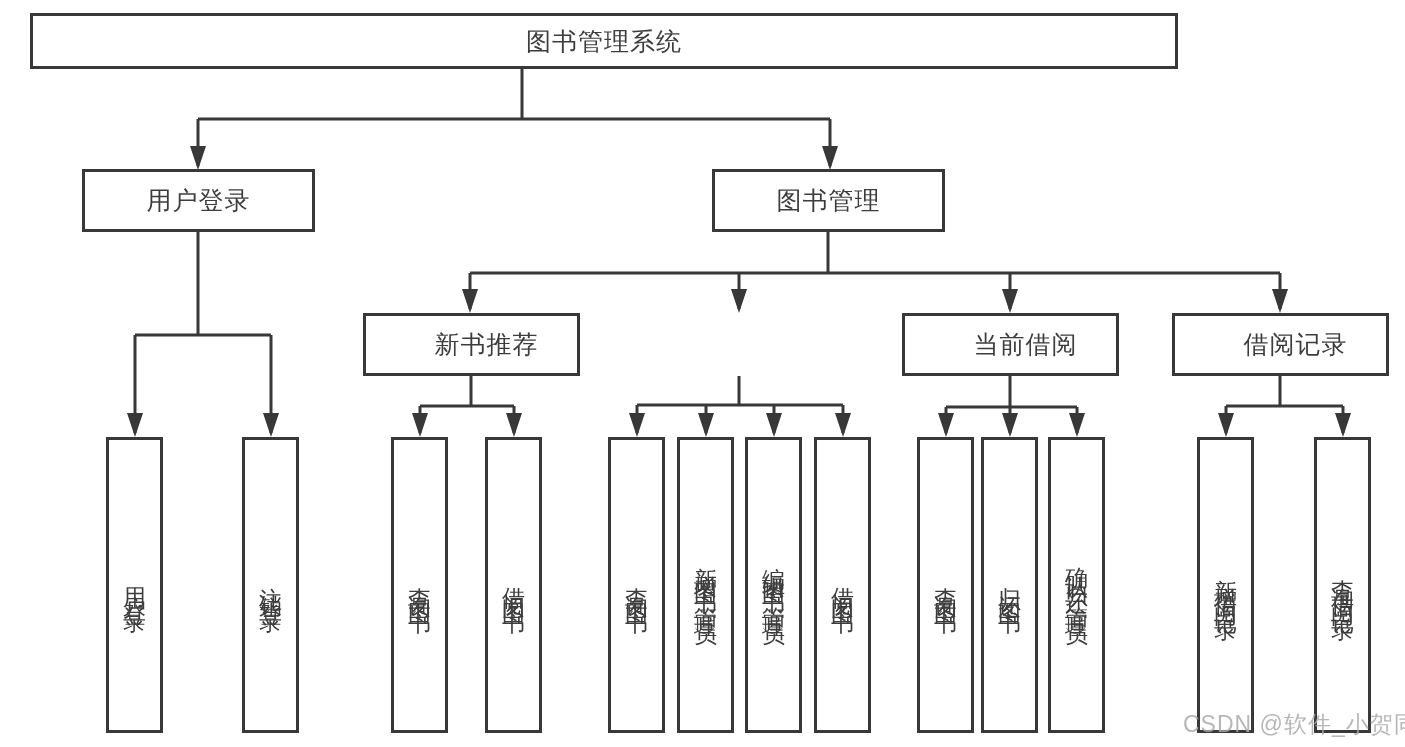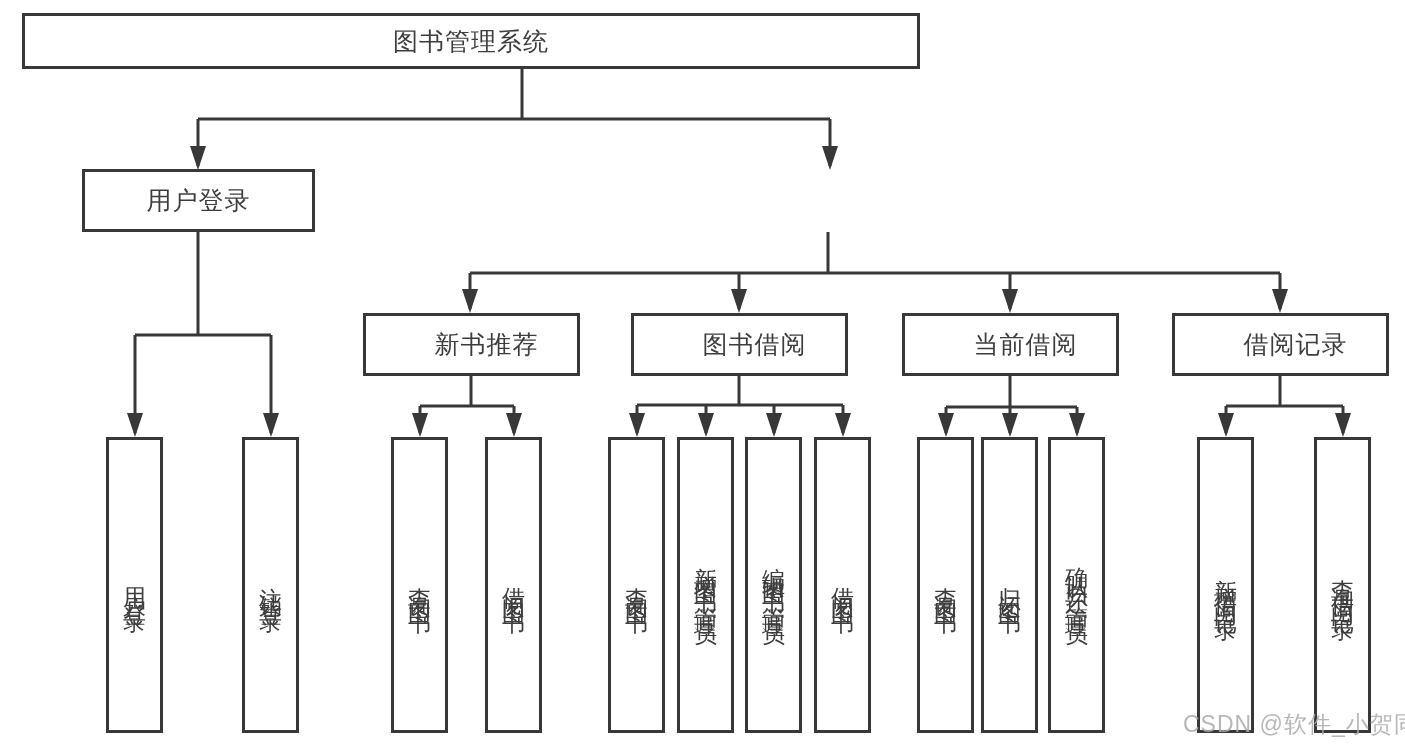--- a/index.html
+++ b/index.html
@@ -30,21 +30,21 @@
     display: flex;
     align-items: center;
     justify-content: center;
     color: #3d3d3d;
   }
   .node.h span {
     font-size: 25px;
     letter-spacing: 1px;
     white-space: nowrap;
   }
-  .node.root { left: 22px; top: 13px; width: 898px; height: 56px; }
+  .node.root { left: 30px; top: 13px; width: 1148px; height: 56px; }
   .node.lvl2 { height: 63px; width: 233px; top: 169px; }
   .node.lvl3 { height: 63px; width: 217px; top: 313px; padding-left: 30px; }
   .node.leaf { top: 437px; width: 57px; height: 296px; }
   .node.leaf span {
     writing-mode: vertical-rl;
     text-orientation: upright;
     font-size: 23px;
     letter-spacing: 8px;
     line-height: 1;
     white-space: nowrap;
@@ -103,26 +103,26 @@
     <polygon points="1335,413 1351,413 1343,437"></polygon>
   </svg>
 
   <div class="node h root">
     <span>图书管理系统</span>
   </div>
 
   <div class="node h lvl2" style="left:82px;">
     <span>用户登录</span>
   </div>
+  <div class="node h lvl2" style="left:712px;">
+    <span>图书管理</span>
+  </div>
 
   <div class="node h lvl3" style="left:363px;">
     <span>新书推荐</span>
-  </div>
-  <div class="node h lvl3" style="left:631px;">
-    <span>图书借阅</span>
   </div>
   <div class="node h lvl3" style="left:902px;justify-content:center;">
     <span>当前借阅</span>
   </div>
   <div class="node h lvl3" style="left:1172px;">
     <span>借阅记录</span>
   </div>
 
   <div class="node leaf" style="left:106px;">
     <span>用户登录</span>

